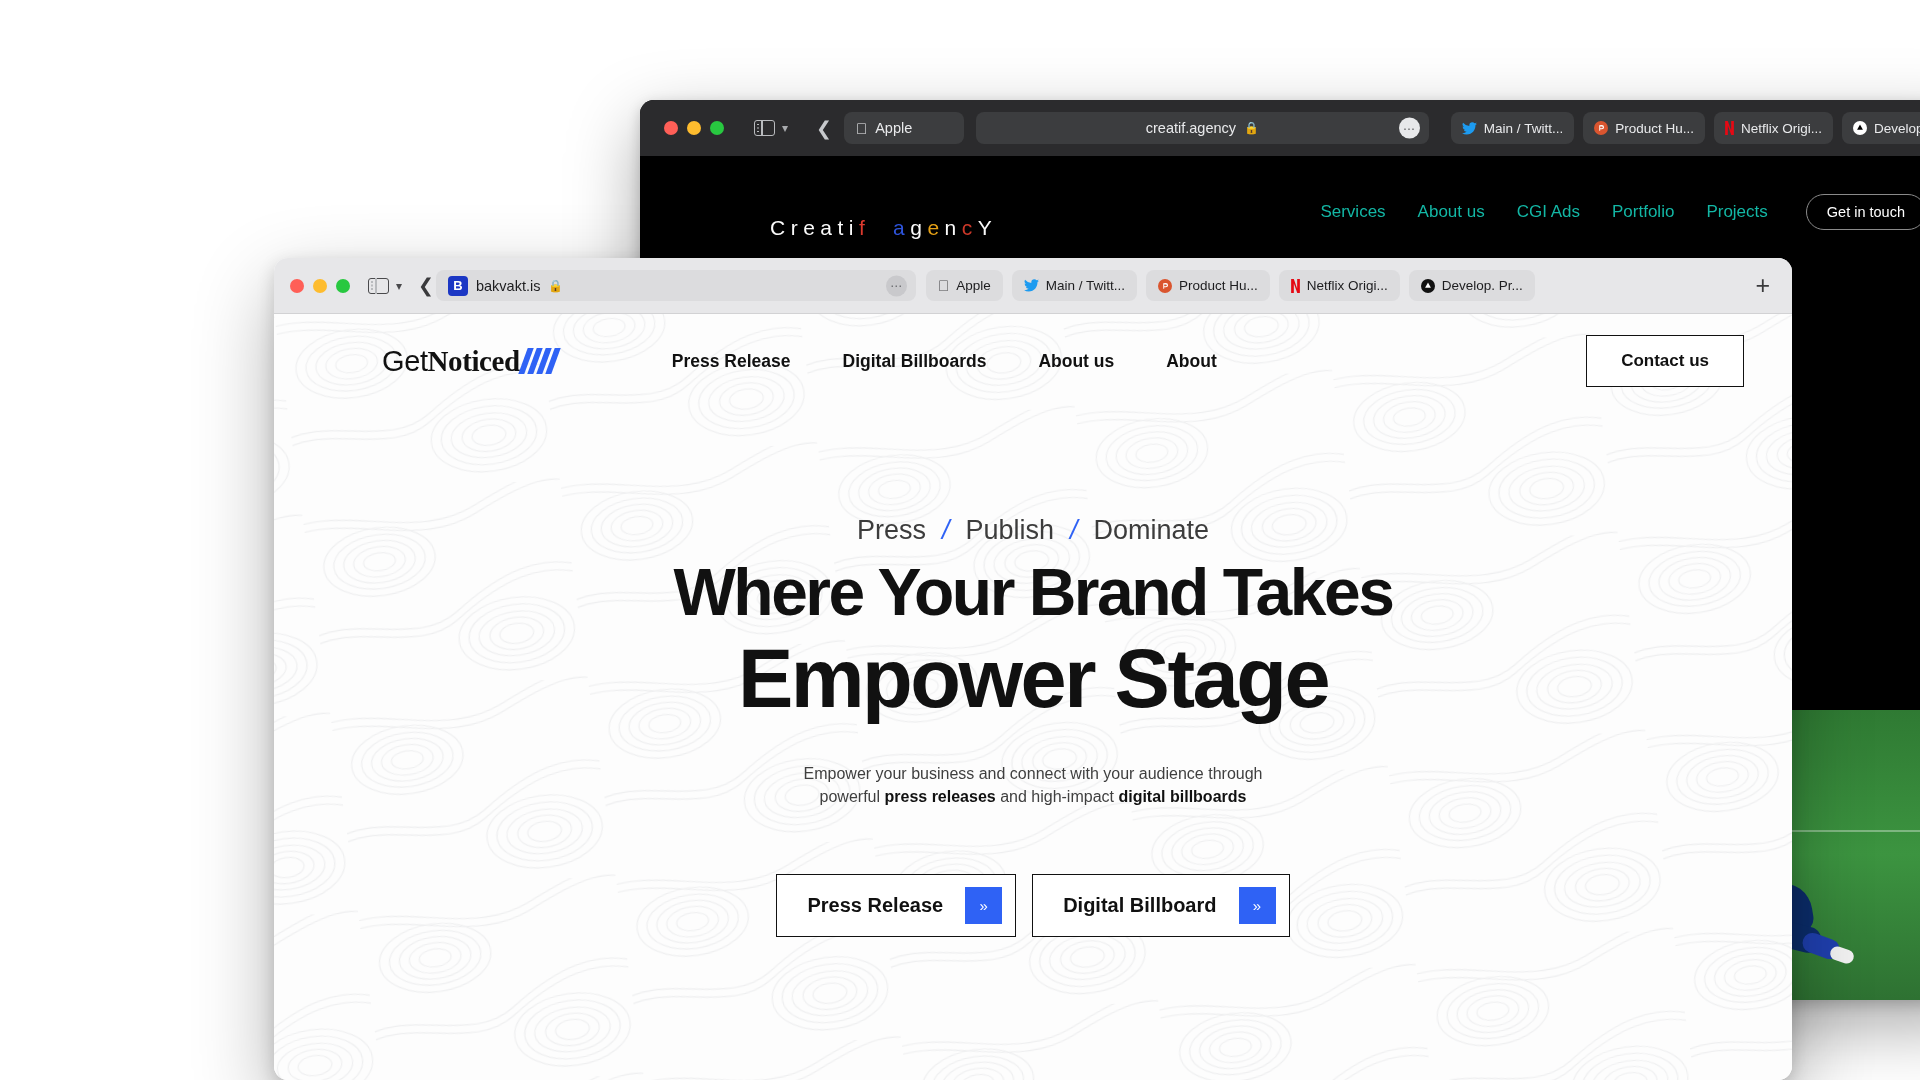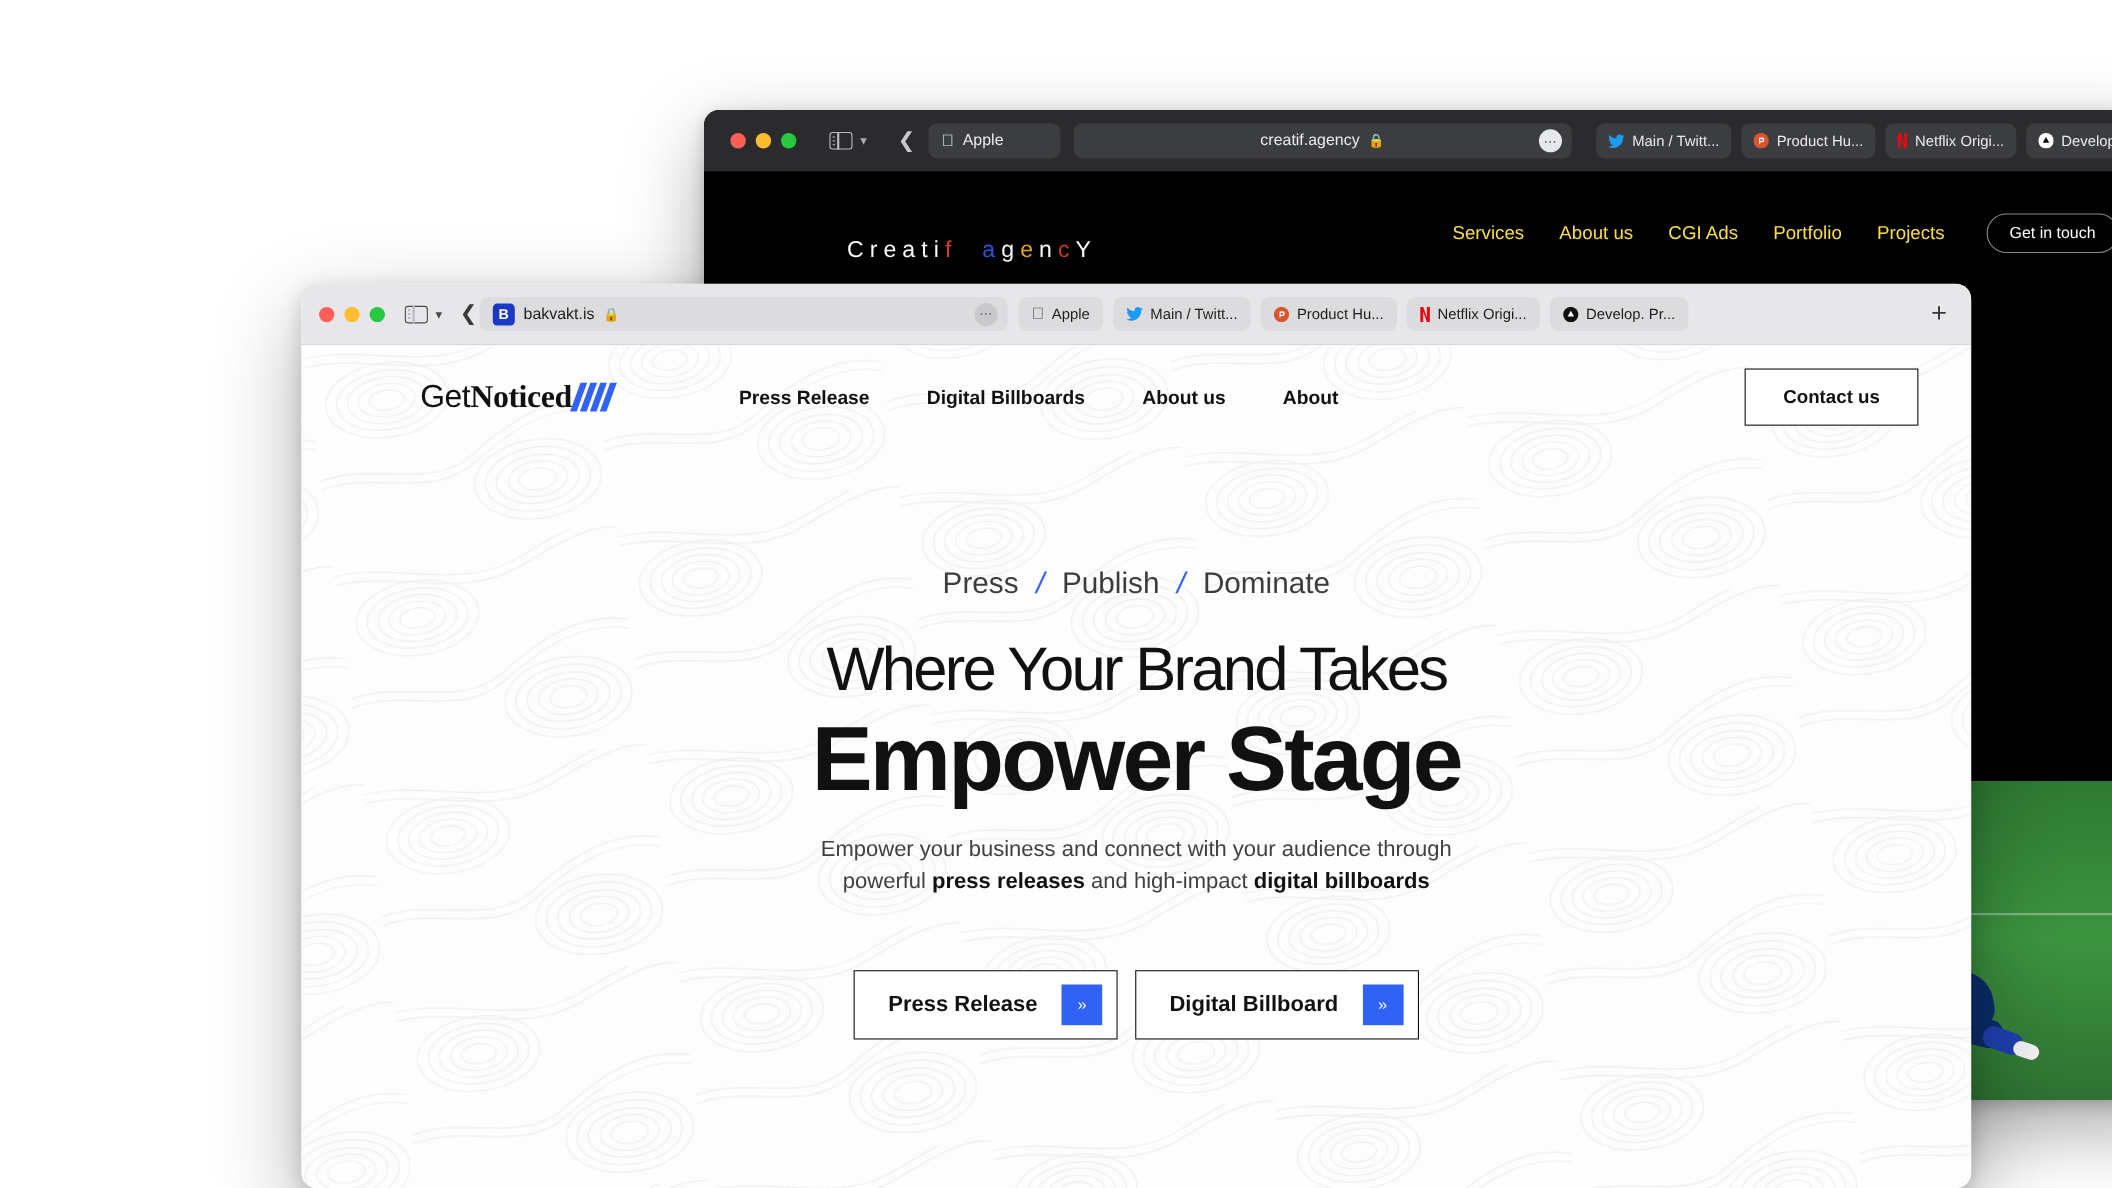--- a/index.html
+++ b/index.html
@@ -62,21 +62,21 @@
     display:flex; align-items:center; padding:28px 54px 0 0; height:84px;
   }
   .creatif-logo{
     margin-left:130px; font-size:21px; letter-spacing:5.5px; color:#fff; font-weight:400;margin-top:32px;
   }
   .creatif-logo .f{ color:#e03b2f; }
   .creatif-logo .a{ color:#2f56e0; }
   .creatif-logo .e2{ color:#e8a317; }
   .creatif-logo .c2{ color:#d03a2a; }
   .dark-menu{ margin-left:auto; display:flex; align-items:center; gap:32px; }
-  .dark-menu a{ color:#fde047; font-size:17px; text-decoration:none; white-space:nowrap; }
+  .dark-menu a{ color:#14b8a6; font-size:17px; text-decoration:none; white-space:nowrap; }
   .get-touch{
     border:1px solid #8a8a8a; border-radius:22px; padding:9px 20px; color:#fff;
     font-size:14.5px; white-space:nowrap; margin-left:6px;
   }
   .dark-hero{ position:absolute; inset:84px 0 0 0; background:#000; }
   .photo-card{
     position:absolute; right:0; top:470px; width:330px; height:300px;
     background:linear-gradient(180deg,#2f7a33 0%,#3c9440 48%,#2d6f31 100%);
     overflow:hidden;
   }
@@ -133,23 +133,23 @@
   .light-menu{ display:flex; align-items:center; gap:52px; margin-left:116px; }
   .light-menu a{ color:#111; font-size:17.5px; font-weight:700; text-decoration:none; white-space:nowrap; }
   .contact-btn{
     margin-left:auto; border:1.5px solid #111; background:#fff; color:#111;
     font-size:17px; font-weight:700; padding:15px 34px; white-space:nowrap;
   }
 
   .hero{ position:relative; z-index:3; text-align:center; padding-top:128px; }
   .eyebrow{ font-size:27px; color:#3c3c3c; display:flex; justify-content:center; align-items:center; gap:16px; }
   .eyebrow s{ color:#2f62f5; text-decoration:none; font-weight:500; font-style:italic; }
-  .h1a{ font-size:56px; font-weight:400; color:#111; letter-spacing:-2.5px; margin-top:34px; line-height:1.0; }
+  .h1a{ font-size:66px; font-weight:700; color:#111; letter-spacing:-2.5px; margin-top:13px; line-height:1.0; }
   .h1b{ font-size:83px; font-weight:800; color:#111; letter-spacing:-2.5px; margin-top:12px; line-height:1.0; }
-  .sub{ margin-top:27px; font-size:20px; color:#3f3f3f; line-height:1.45; }
+  .sub{ margin-top:42px; font-size:16px; color:#3f3f3f; line-height:1.45; }
   .sub b{ color:#111; font-weight:700; }
   .cta-row{ margin-top:66px; display:flex; justify-content:center; gap:16px; }
   .cta{
     border:1.5px solid #111; background:#fff; display:flex; align-items:center; gap:22px;
     padding:12px 13px 12px 30px;
   }
   .cta span.lbl{ font-size:20px; font-weight:700; color:#111; white-space:nowrap; }
   .cta i.arr{
     width:37px; height:37px; background:#2f62f5; color:#fff; font-style:normal;
     display:flex; align-items:center; justify-content:center; font-size:15px;

